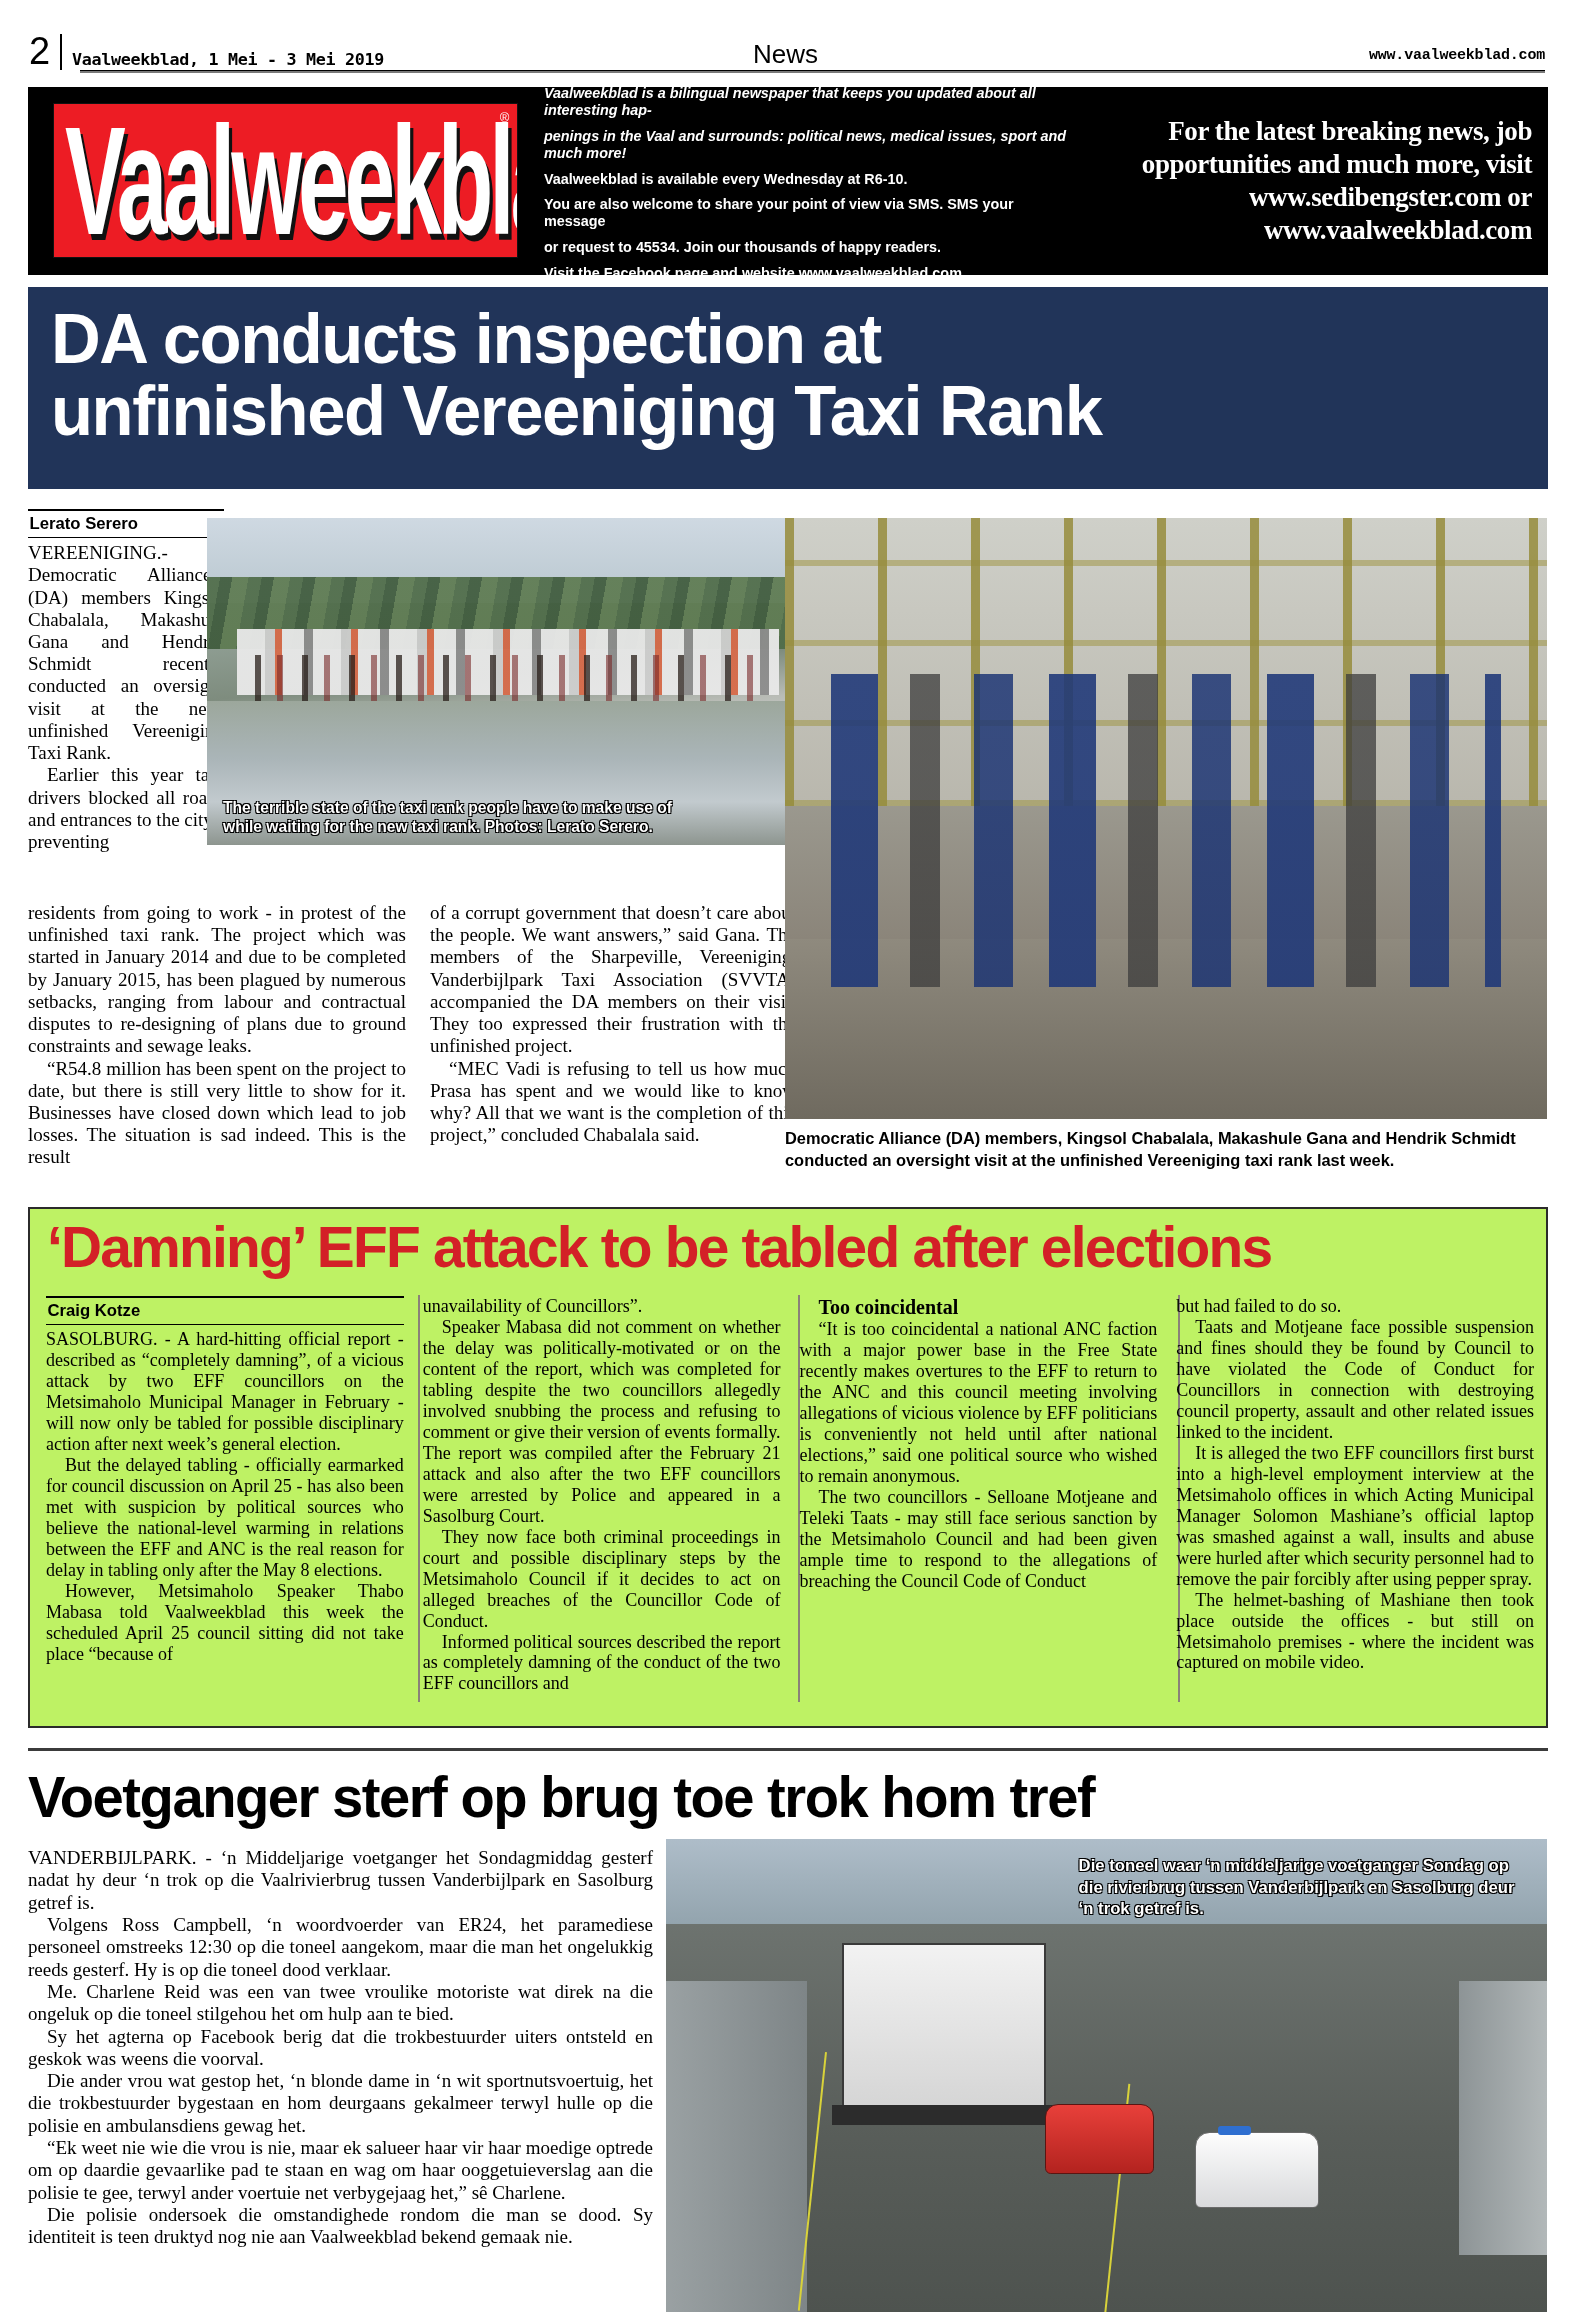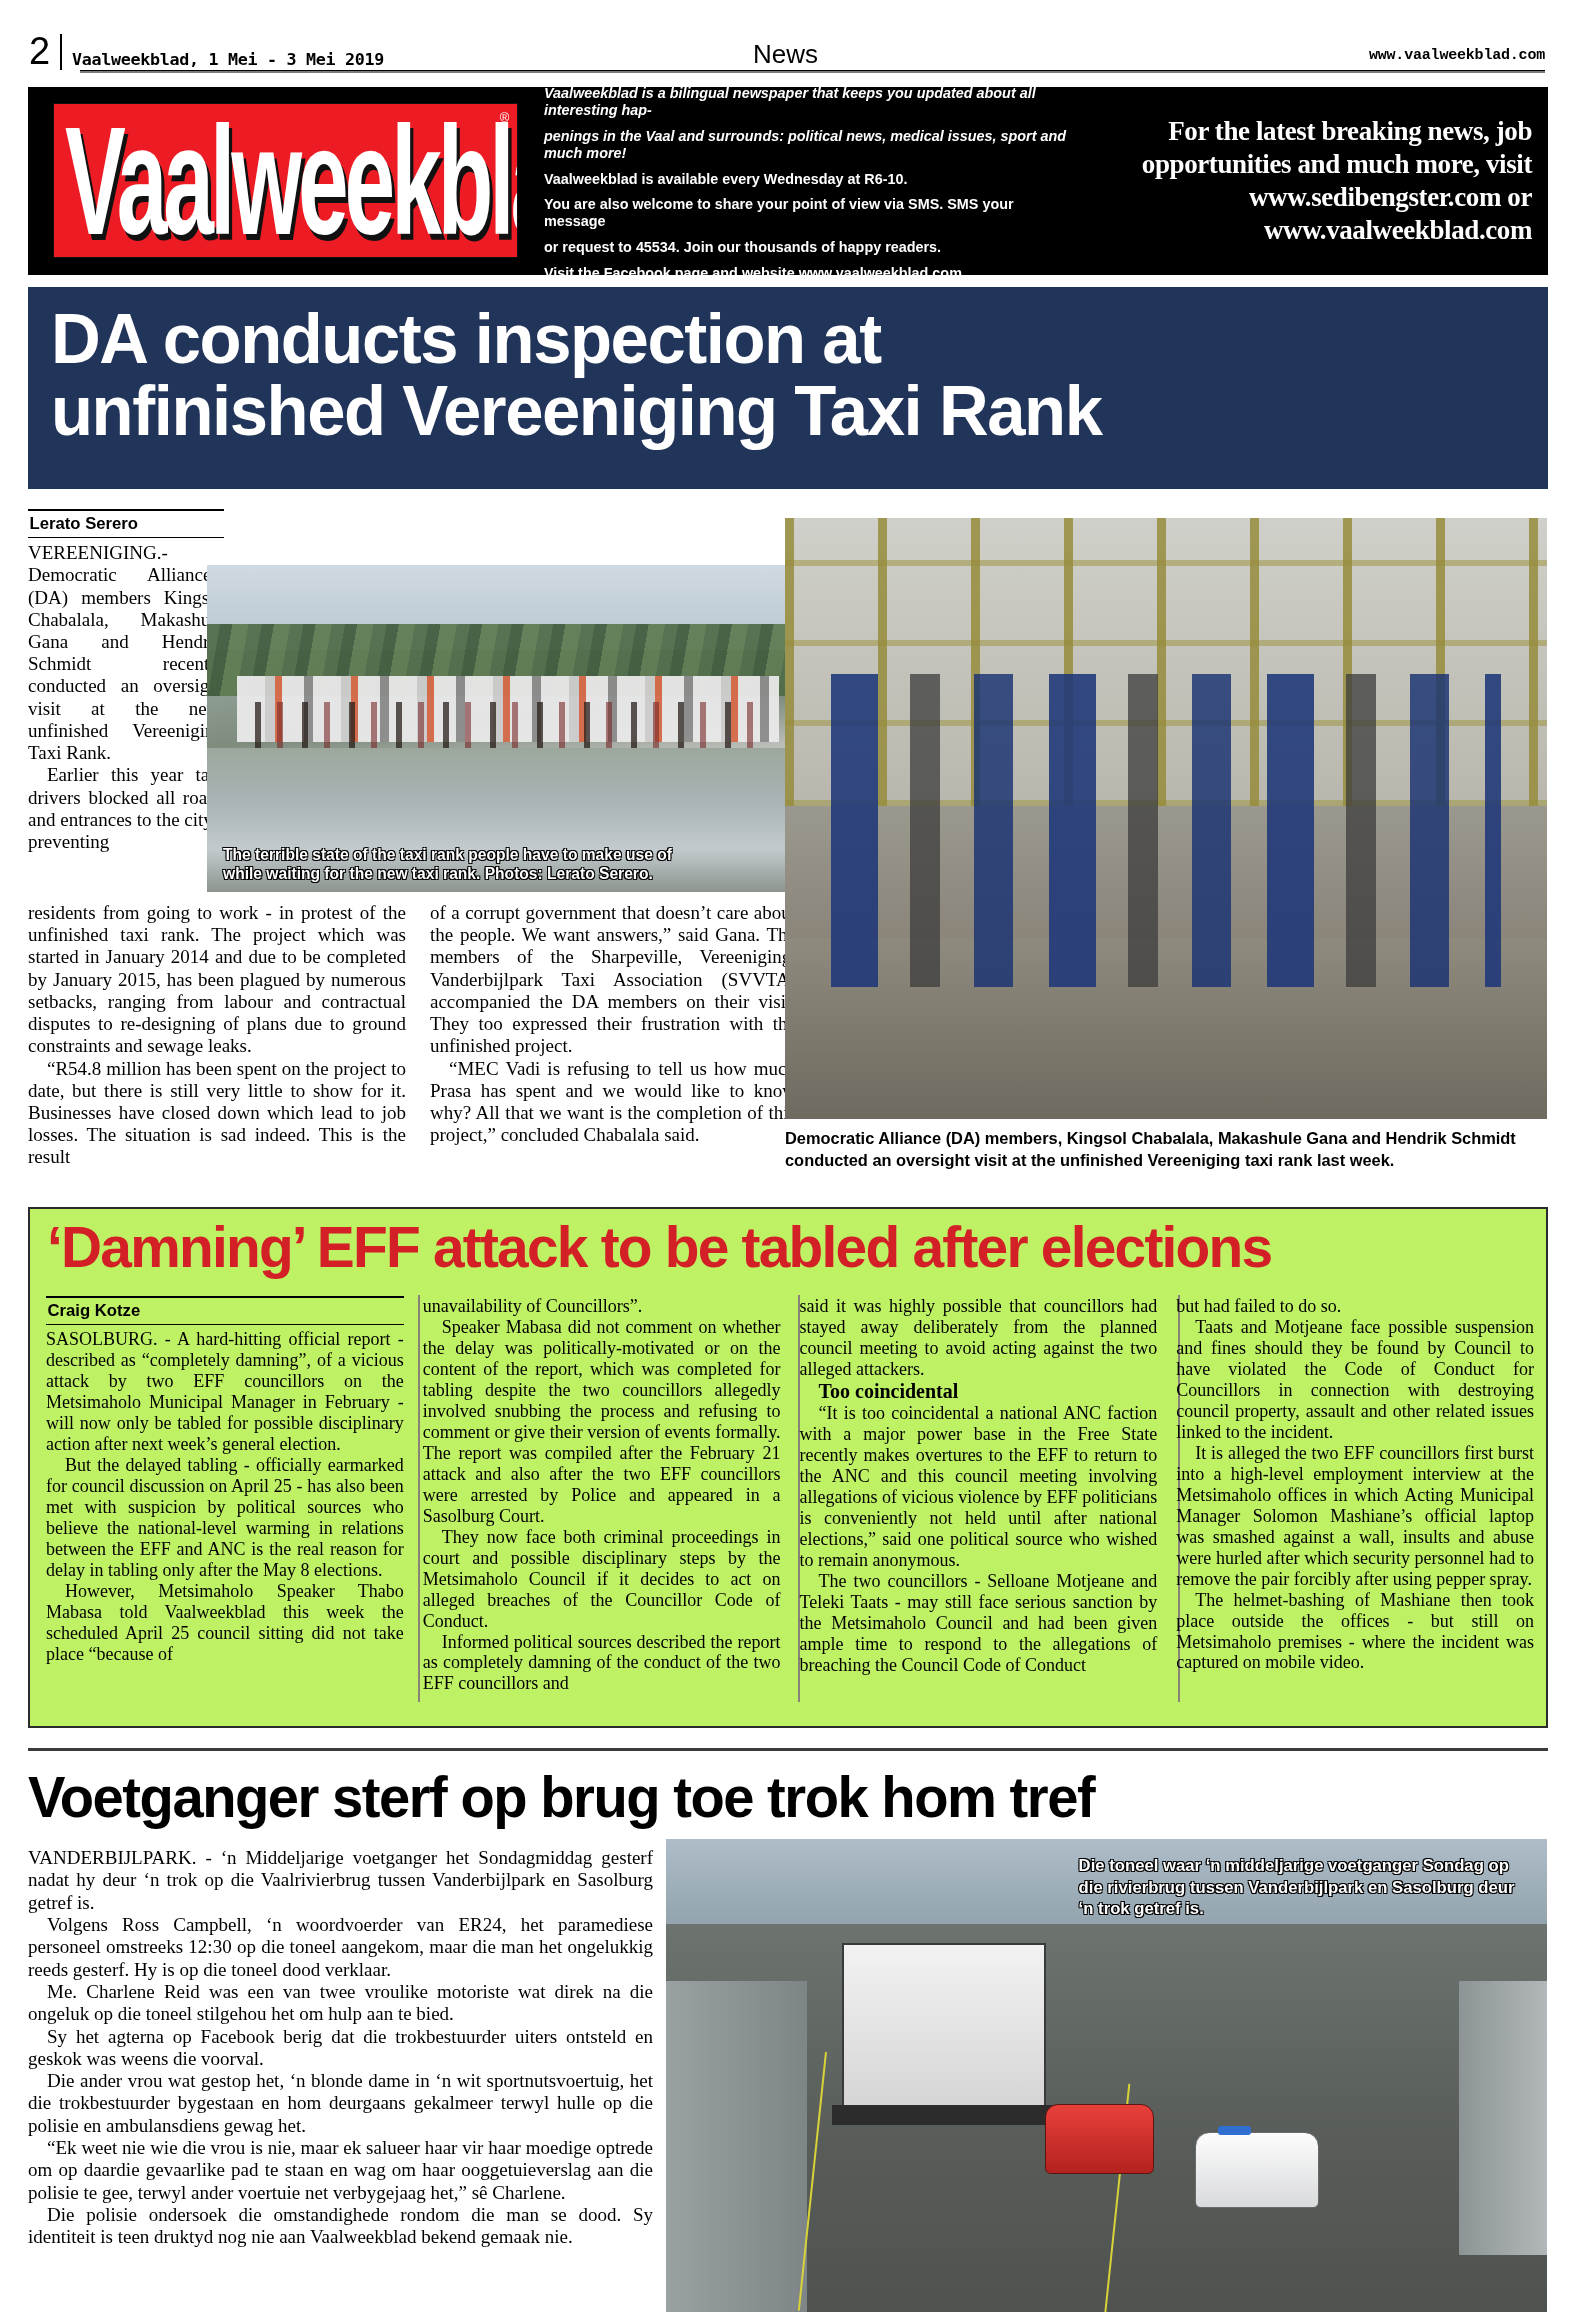--- a/index.html
+++ b/index.html
@@ -108,21 +108,20 @@
   .body-col p.noind { text-indent: 0; }
 
   .a1-c1 { position:absolute; left:0; top:0; width:196px; }
   .a1-c1-wide { position:absolute; left:0; top:393px; width:378px; }
   .a1-c2 { position:absolute; left:402px; top:393px; width:366px; }
 
   .a1-photo1 {
     position:absolute; left:207px; top:518px; width:602px; height:327px;
     background: linear-gradient(175deg,#b9c6cf 0%, #9fb0ba 18%, #8f9e93 33%, #7e8c7e 48%, #b9bcb6 60%, #cfd4d6 72%, #b2b7b5 84%, #8e918c 100%);
     overflow:hidden;
-    margin-top:47px;
   }
   .ph1-sky { position:absolute; left:0; top:0; width:100%; height:26%;
     background: linear-gradient(#cfd9e2,#b9c7cf); }
   .ph1-trees { position:absolute; left:0; top:18%; width:100%; height:22%;
     background: repeating-linear-gradient(100deg,#4e6b47 0 13px,#3e5a3b 13px 25px,#5d7a50 25px 41px); opacity:.92; }
   .ph1-taxis { position:absolute; left:5%; top:34%; width:90%; height:20%;
     background: repeating-linear-gradient(90deg,#e9e9e9 0 28px,#cfcfcf 28px 38px,#d86b4a 38px 45px,#e9e9e9 45px 67px,#8d8d8d 67px 76px); opacity:.95; }
   .ph1-water { position:absolute; left:0; bottom:0; width:100%; height:44%;
     background: linear-gradient(#9ca79c,#aab5b8 40%,#c2cace 70%,#8d958f 100%); }
   .ph1-people { position:absolute; left:8%; top:42%; width:84%; height:14%;
@@ -307,21 +306,20 @@
     <div class="a2-col">
       <div class="body-col">
         <p class="noind">unavailability of Councillors”.</p>
         <p>Speaker Mabasa did not comment on whether the delay was politically-motivated or on the content of the report, which was completed for tabling despite the two councillors allegedly involved snubbing the process and refusing to comment or give their version of events formally. The report was compiled after the February 21 attack and also after the two EFF councillors were arrested by Police and appeared in a Sasolburg Court.</p>
         <p>They now face both criminal proceedings in court and possible disciplinary steps by the Metsimaholo Council if it decides to act on alleged breaches of the Councillor Code of Conduct.</p>
         <p>Informed political sources described the report as completely damning of the conduct of the two EFF councillors and</p>
       </div>
     </div>
     <div class="a2-col">
       <div class="body-col">
-        <p class="noind">said it was highly possible that councillors had stayed away deliberately from the planned council meeting to avoid acting against the two alleged attackers.</p>
         <p class="subhead">Too coincidental</p>
         <p>“It is too coincidental a national ANC faction with a major power base in the Free State recently makes overtures to the EFF to return to the ANC and this council meeting involving allegations of vicious violence by EFF politicians is conveniently not held until after national elections,” said one political source who wished to remain anonymous.</p>
         <p>The two councillors - Selloane Motjeane and Teleki Taats - may still face serious sanction by the Metsimaholo Council and had been given ample time to respond to the allegations of breaching the Council Code of Conduct</p>
       </div>
     </div>
     <div class="a2-col">
       <div class="body-col">
         <p class="noind">but had failed to do so.</p>
         <p>Taats and Motjeane face possible suspension and fines should they be found by Council to have violated the Code of Conduct for Councillors in connection with destroying council property, assault and other related issues linked to the incident.</p>
         <p>It is alleged the two EFF councillors first burst into a high-level employment interview at the Metsimaholo offices in which Acting Municipal Manager Solomon Mashiane’s official laptop was smashed against a wall, insults and abuse were hurled after which security personnel had to remove the pair forcibly after using pepper spray.</p>

